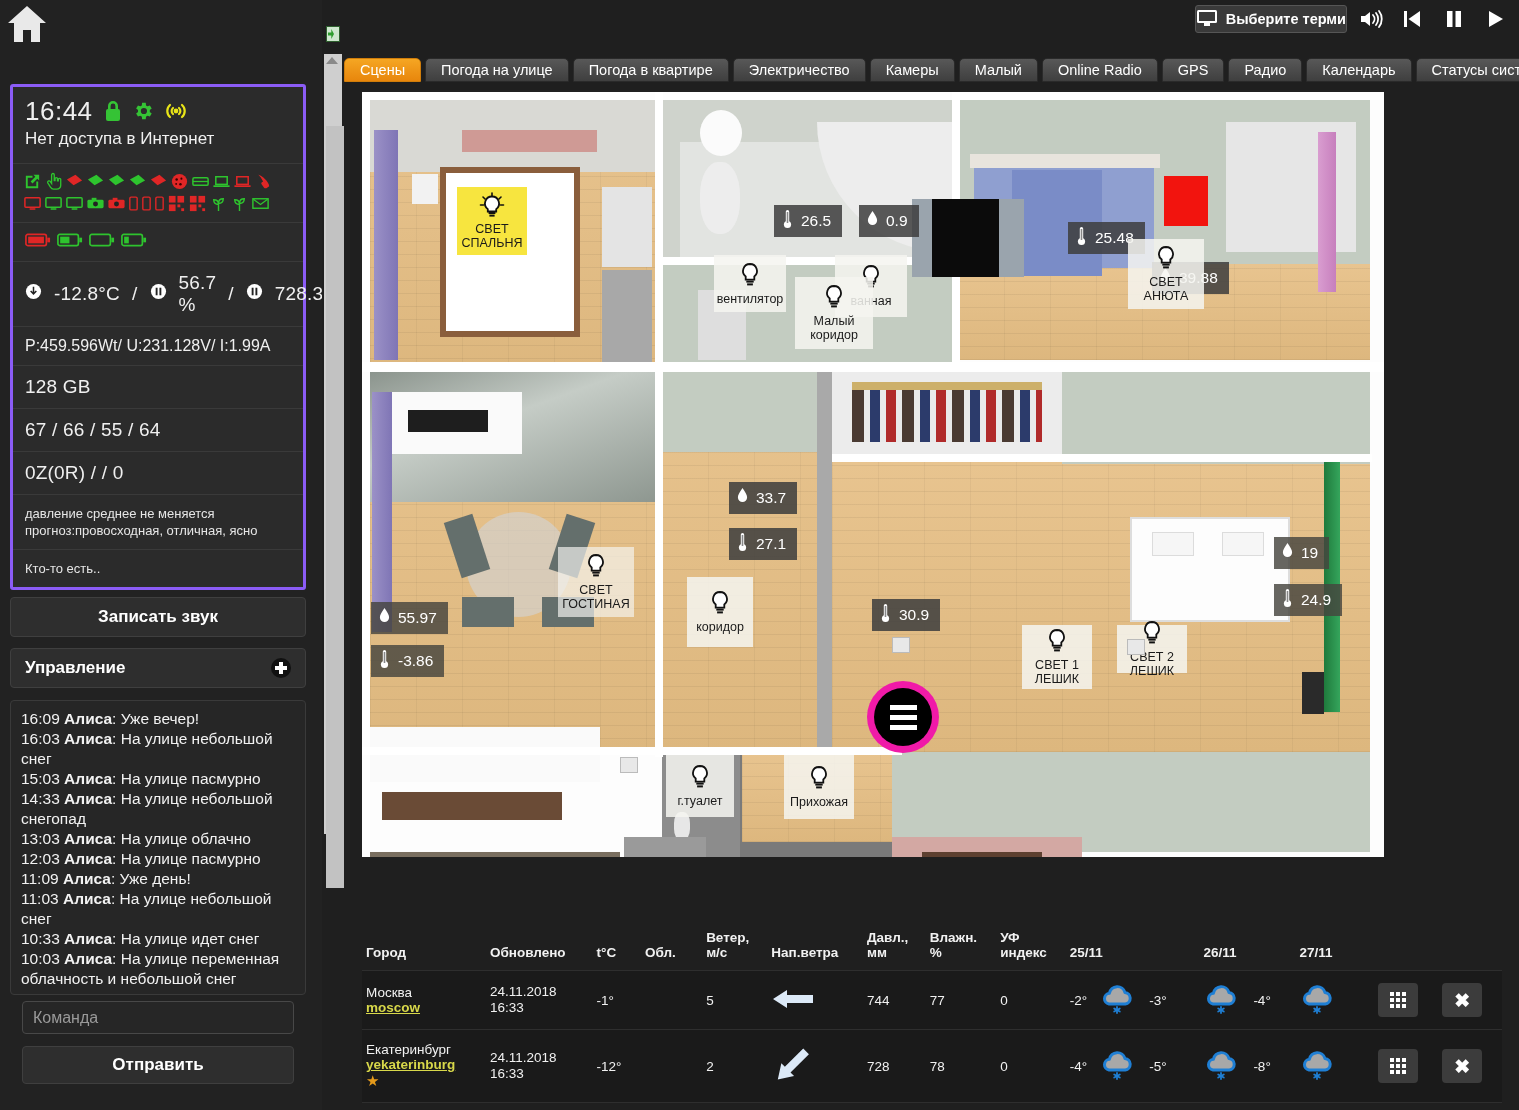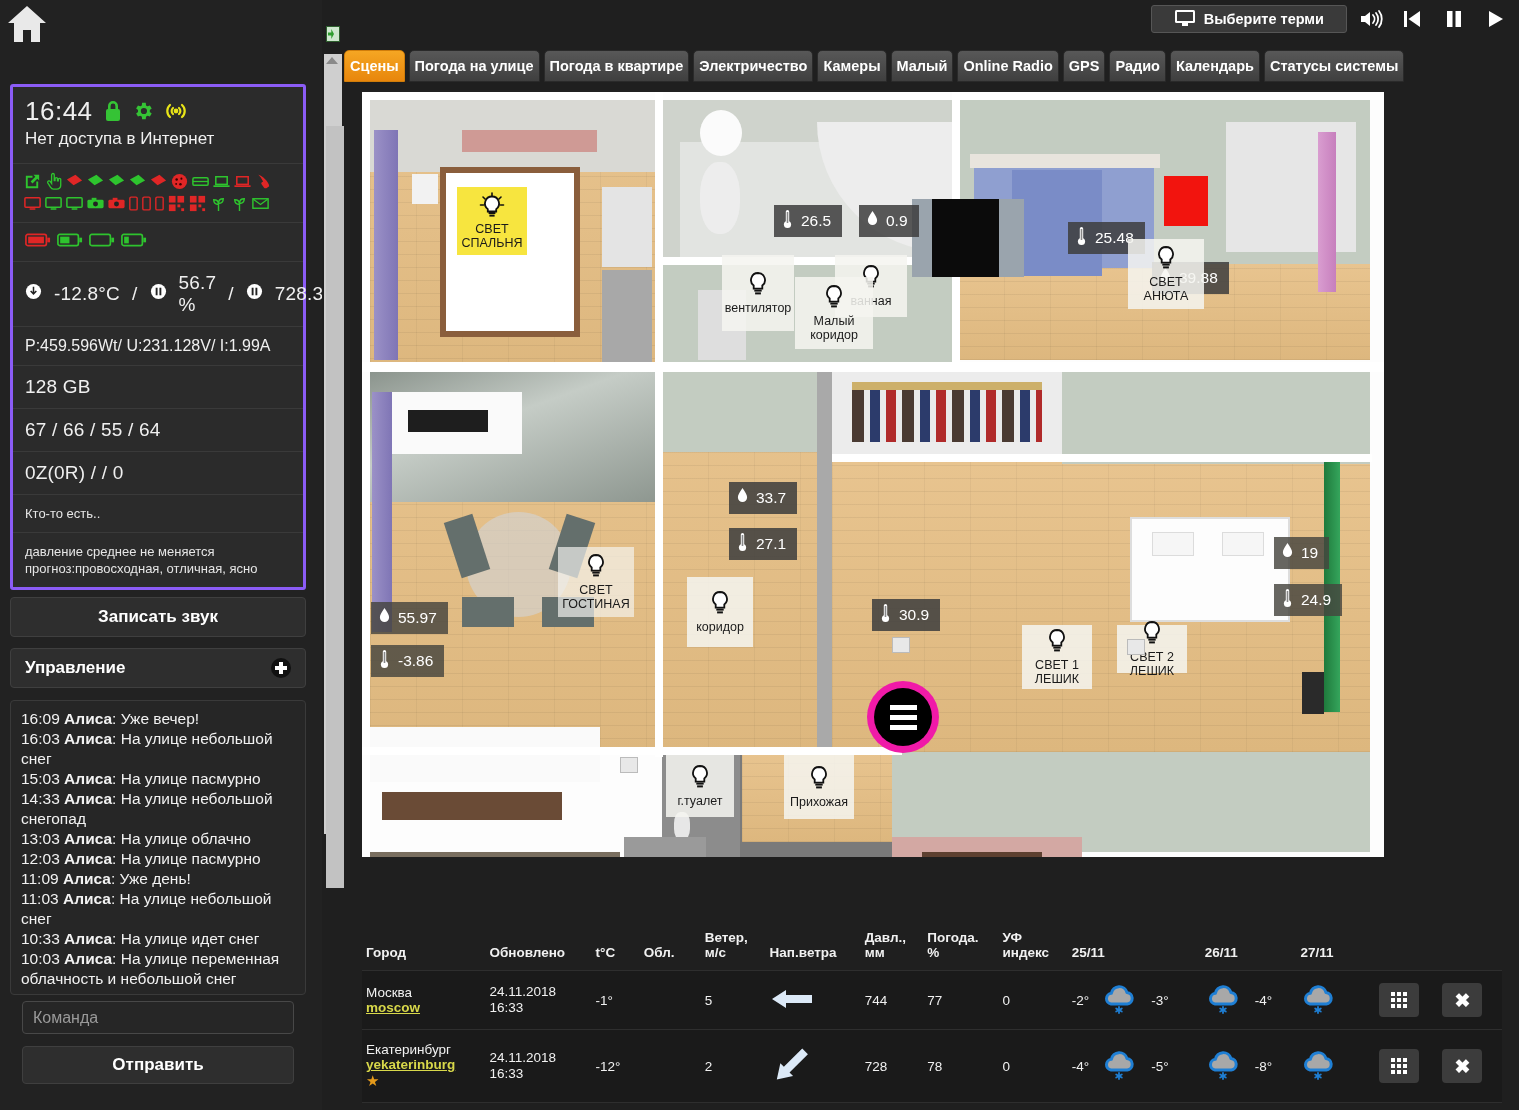--- a/index.html
+++ b/index.html
@@ -123,41 +123,41 @@
     position: absolute; left: 2px; top: 72px; width: 18px; height: 762px;
     background: #c2c2c2;
   }
 
   
   #topbar { position: absolute; left: 344px; top: 0; right: 0; height: 38px; background: #1f1f1f; }
   #term-select {
     position: absolute; right: 172px; top: 5px; height: 28px;
     display: flex; align-items: center; gap: 8px;
     background: #3a3a3a; border: 1px solid #565656; border-radius: 3px;
-    padding: 0 22px; color: #fff; font-size: 14.5px; font-weight: bold;
+    padding: 0 0; color: #fff; font-size: 14.5px; font-weight: bold;
     cursor: pointer; white-space: nowrap;
   }
   .mediabtn {
     position: absolute; top: 2px; width: 34px; height: 34px;
     display: flex; align-items: center; justify-content: center; cursor: pointer;
   }
 
   
   #tabs {
     position: absolute; left: 344px; top: 46px;
     height: 36px; display: flex; align-items: flex-end; gap: 4px;
     white-space: nowrap;
   }
   .tab {
-    height: 32px; padding: 0 5px;
+    height: 24px; padding: 0 15px;
     display: flex; align-items: center;
     background: linear-gradient(#585858, #3f3f3f);
     border: 1px solid #2a2a2a;
     border-radius: 5px 5px 0 0;
-    color: #fff; font-size: 14.5px; font-weight: bold;
+    color: #fff; font-size: 14.5px; font-weight: normal;
     cursor: pointer;
   }
   .tab.active {
     background: linear-gradient(#f5a623, #e8860c);
     color: #fff;
     border-color: #d07d0a;
   }
 
   
   #content {
@@ -448,25 +448,25 @@
               </svg></span>
           <span>728.35</span>
         </span>
       </div>
 
       <div class="prow medval">P:459.596Wt/ U:231.128V/ I:1.99A</div>
       <div class="prow bigval">128 GB</div>
       <div class="prow bigval">67 / 66 / 55 / 64</div>
       <div class="prow bigval">0Z(0R) / / 0</div>
       <div class="prow">
-        <div class="smalltext">Кто-то есть..</div>
-      </div>
-      <div class="prow">
         <div class="smalltext">давление среднее не меняется</div>
         <div class="smalltext">прогноз:провосходная, отличная, ясно</div>
+      </div>
+      <div class="prow">
+        <div class="smalltext">Кто-то есть..</div>
       </div>
     </div>
 
     <div class="btn-wide" style="top:597px;">Записать звук</div>
 
     <div id="ctrl-panel">
       <span>Управление</span>
       <span class="plus-circle"></span>
     </div>
 
@@ -719,21 +719,21 @@
                 <line x1="1.5" y1="13" x2="4.5" y2="13"></line>
                 <line x1="24.5" y1="13" x2="21.5" y2="13"></line>
               </g>
               <path d="M13 4.5a7 7 0 014.2 12.6v2.4H8.8v-2.4A7 7 0 0113 4.5z" fill="#fff" stroke="#111" stroke-width="1.8"></path>
               <rect x="9.6" y="20" width="6.8" height="2" fill="#111"></rect>
               <rect x="10.4" y="22.6" width="5.2" height="2" fill="#111"></rect>
             </svg></span>
         <span class="lbl" style="white-space:pre-line;">СВЕТ
 СПАЛЬНЯ</span>
       </div>
-      <div class="lamp" style="left:352px;top:163px;width:72px;height:76px;margin-left:8px;">
+      <div class="lamp" style="left:352px;top:163px;width:72px;height:57px;">
         <span><svg width="22" height="26" viewBox="0 0 22 26">
               <path d="M11 2a7 7 0 014.3 12.5v3.2H6.7v-3.2A7 7 0 0111 2z" fill="#fff" stroke="#111" stroke-width="1.8"></path>
               <rect x="7.3" y="18.6" width="7.4" height="2" fill="#111"></rect>
               <rect x="8.1" y="21.4" width="5.8" height="2" fill="#111"></rect>
             </svg></span>
         <span class="lbl" style="white-space:pre-line;">вентилятор</span>
       </div>
       <div class="lamp" style="left:473px;top:163px;width:72px;height:62px;">
         <span><svg width="22" height="26" viewBox="0 0 22 26">
               <path d="M11 2a7 7 0 014.3 12.5v3.2H6.7v-3.2A7 7 0 0111 2z" fill="#fff" stroke="#111" stroke-width="1.8"></path>
@@ -830,21 +830,21 @@
         <tr>
             <th style="width: 95px;">Город</th>
             <th style="width: 82px;">Обновлено</th>
             <th style="width: 38px;">t°C</th>
             <th style="width: 48px;">Обл.</th>
             <th style="width: 50px;">Ветер,
 м/с</th>
             <th style="width: 75px;">Нап.ветра</th>
             <th style="width: 40px;">Давл.,
 мм</th>
-            <th style="width: 40px;">Погода.
+            <th style="width: 40px;">Влажн.
 %</th>
             <th style="width: 52px;">УФ
 индекс</th>
             <th style="width: 62px;">25/11</th>
             <th style="width: 62px;">26/11</th>
             <th style="width: 62px;">27/11</th>
             <th style="width: 50px;"></th>
             <th style="width: 50px;"></th>
           </tr>
       </thead>

